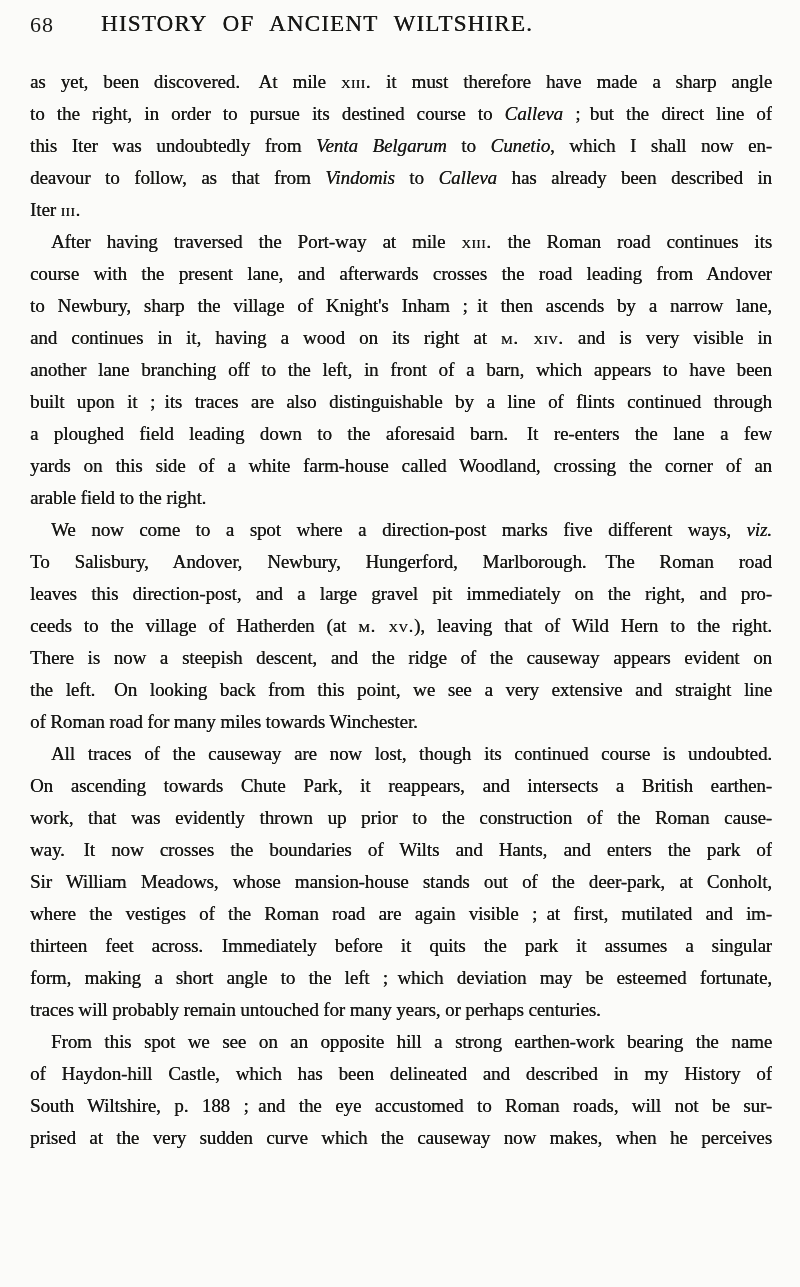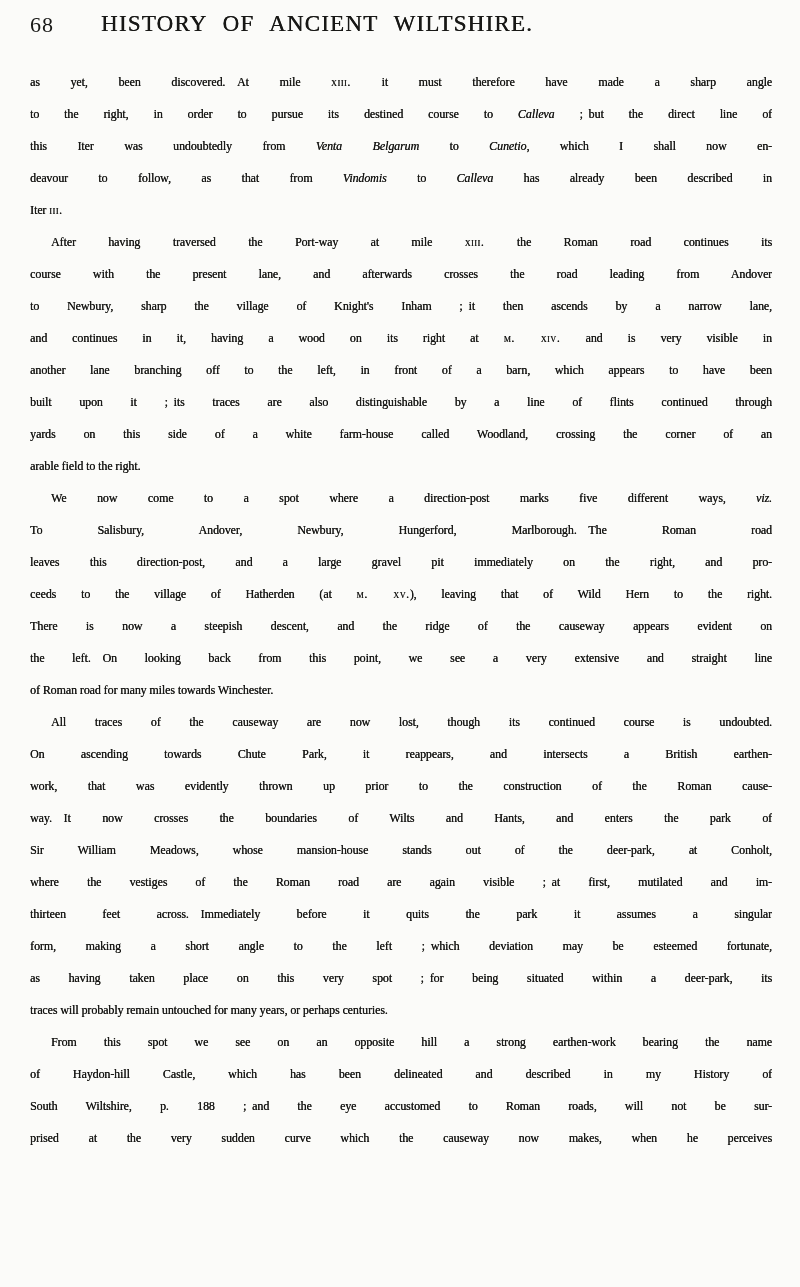--- a/index.html
+++ b/index.html
@@ -46,21 +46,21 @@
     top: 66px;
     left: 30px;
     width: 742px;
   }
   .paragraph {
     margin: 0;
   }
   .line {
     height: 32px;
     line-height: 32px;
-    font-size: 12px;
+    font-size: 19px;
     letter-spacing: -0.1px;
     text-align: justify;
     text-align-last: justify;
     overflow: hidden;
     white-space: normal;
     text-shadow: 0.25px 0 0 currentColor;
     font-family: Liberation Serif, serif;
   }
   .line.last {
     text-align-last: left;
@@ -92,20 +92,21 @@
         <div class="line">deavour to follow, as that from <span class="italic">Vindomis</span> to <span class="italic">Calleva</span> has already been described in</div>
         <div class="line last">Iter <span class="smallcaps">iii.</span></div>
       </div>
       <div class="paragraph">
         <div class="line indent">After having traversed the Port-way at mile <span class="smallcaps">xiii.</span> the Roman road continues its</div>
         <div class="line">course with the present lane, and afterwards crosses the road leading from Andover</div>
         <div class="line">to Newbury, sharp the village of Knight's Inham ; it then ascends by a narrow lane,</div>
         <div class="line">and continues in it, having a wood on its right at <span class="smallcaps">m. xiv.</span> and is very visible in</div>
         <div class="line">another lane branching off to the left, in front of a barn, which appears to have been</div>
         <div class="line">built upon it ; its traces are also distinguishable by a line of flints continued through</div>
+        <div class="line">a ploughed field leading down to the aforesaid barn.  It re-enters the lane a few</div>
         <div class="line">yards on this side of a white farm-house called Woodland, crossing the corner of an</div>
         <div class="line last">arable field to the right.</div>
       </div>
       <div class="paragraph">
         <div class="line indent">We now come to a spot where a direction-post marks five different ways, <span class="italic">viz.</span></div>
         <div class="line">To Salisbury, Andover, Newbury, Hungerford, Marlborough.  The Roman road</div>
         <div class="line">leaves this direction-post, and a large gravel pit immediately on the right, and pro-</div>
         <div class="line">ceeds to the village of Hatherden (at <span class="smallcaps">m. xv.</span>), leaving that of Wild Hern to the right.</div>
         <div class="line">There is now a steepish descent, and the ridge of the causeway appears evident on</div>
         <div class="line">the left.  On looking back from this point, we see a very extensive and straight line</div>
@@ -113,21 +114,20 @@
       </div>
       <div class="paragraph">
         <div class="line indent">All traces of the causeway are now lost, though its continued course is undoubted.</div>
         <div class="line">On ascending towards Chute Park, it reappears, and intersects a British earthen-</div>
         <div class="line">work, that was evidently thrown up prior to the construction of the Roman cause-</div>
         <div class="line">way.  It now crosses the boundaries of Wilts and Hants, and enters the park of</div>
         <div class="line">Sir William Meadows, whose mansion-house stands out of the deer-park, at Conholt,</div>
         <div class="line">where the vestiges of the Roman road are again visible ; at first, mutilated and im-</div>
         <div class="line">thirteen feet across.  Immediately before it quits the park it assumes a singular</div>
         <div class="line">form, making a short angle to the left ; which deviation may be esteemed fortunate,</div>
-        <div class="line">as having taken place on this very spot ; for being situated within a deer-park, its</div>
         <div class="line last">traces will probably remain untouched for many years, or perhaps centuries.</div>
       </div>
       <div class="paragraph">
         <div class="line indent">From this spot we see on an opposite hill a strong earthen-work bearing the name</div>
         <div class="line">of Haydon-hill Castle, which has been delineated and described in my History of</div>
         <div class="line">South Wiltshire, p. 188 ; and the eye accustomed to Roman roads, will not be sur-</div>
         <div class="line">prised at the very sudden curve which the causeway now makes, when he perceives</div>
       </div>
     </div>
 </div>

